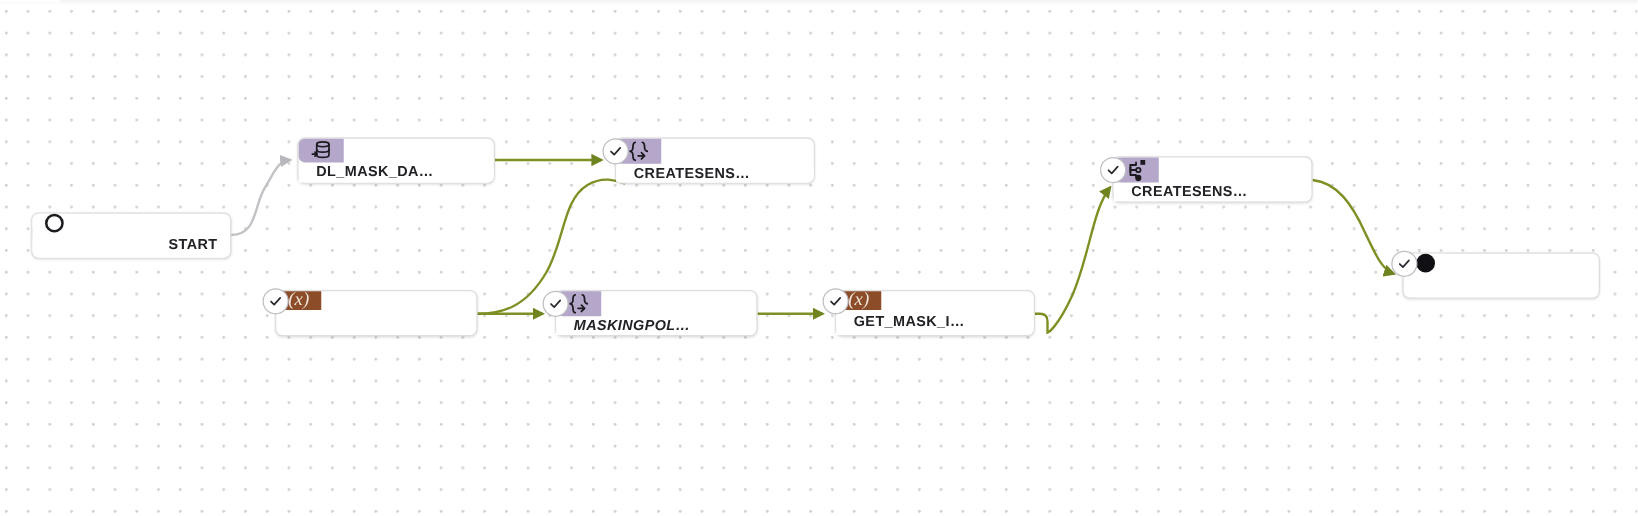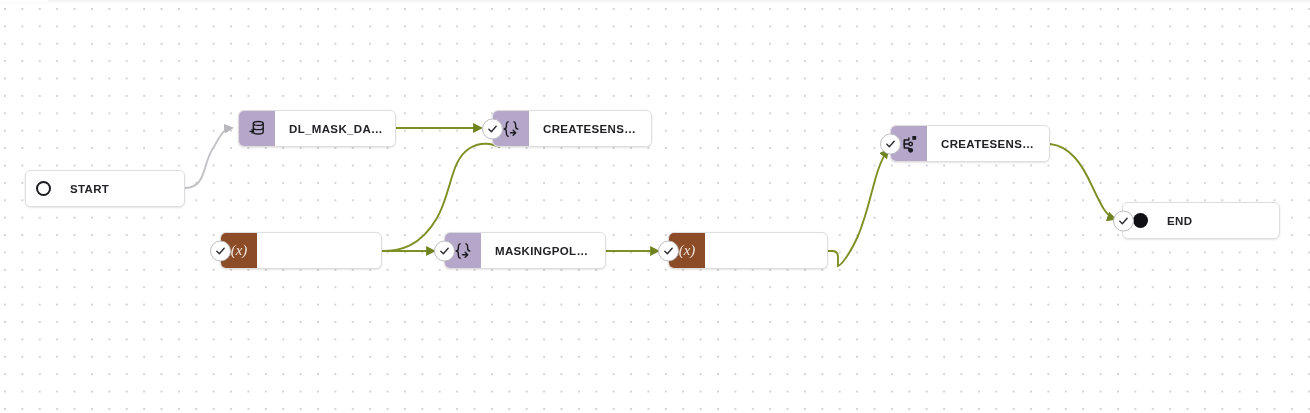--- a/index.html
+++ b/index.html
@@ -54,20 +54,21 @@
     position: absolute;
     z-index: 3;
     display: flex;
     align-items: stretch;
     background: #ffffff;
     border: 1px solid #dededf;
     border-radius: 6px;
     box-shadow: 0 1px 2px rgba(16,16,20,0.10), 0 0 0 0.5px rgba(0,0,0,0.02);
     box-sizing: border-box;
     overflow: visible;
+    flex-direction: column;
   }
   .node-icon {
     flex: 0 0 auto;
     width: 36px;
     display: flex;
     align-items: center;
     justify-content: center;
     border-radius: 5px 0 0 5px;
     position: relative;
   }
@@ -83,20 +84,21 @@
     align-items: center;
     padding-left: 14px;
     padding-right: 10px;
     background: #ffffff;
     border-radius: 0 5px 5px 0;
     min-width: 0;
   }
   .node.plain-node .node-body {
     border-radius: 5px;
     padding-left: 10px;
+    justify-content: flex-end;
   }
   .node-label {
     font-size: 11.5px;
     font-weight: bold;
     color: #222226;
     letter-spacing: 0.35px;
     white-space: nowrap;
     overflow: hidden;
   }
   .status-badge {
@@ -217,21 +219,21 @@
     <div class="node-icon brown">
       <span class="status-badge">
         <svg width="11" height="11" viewBox="0 0 24 24" fill="none" stroke="#2a2a30" stroke-width="3" stroke-linecap="round" stroke-linejoin="round">
           <path d="M4 12.5 L9.5 18 L20 6"></path>
         </svg>
       </span>
       <span class="glyph-xvar">(<i>x</i>)</span>
     </div>
   </div>
 
-  <div class="node" style="left:444px; top:232px; width:162px; height:37px;">
+  <div class="node" style="left:444px; top:232px; width:162px; height:37px;font-style:italic;">
     <div class="node-icon purple">
       <span class="status-badge">
         <svg width="11" height="11" viewBox="0 0 24 24" fill="none" stroke="#2a2a30" stroke-width="3" stroke-linecap="round" stroke-linejoin="round">
           <path d="M4 12.5 L9.5 18 L20 6"></path>
         </svg>
       </span>
       <svg width="20" height="20" viewBox="0 0 24 24" fill="none" stroke="#1a1a1f" stroke-width="1.7" stroke-linecap="round" stroke-linejoin="round">
         <path d="M8.6 3.4 c-2.2 0 -2.2 3.5 -2.2 5.2 c0 1.6 -1.1 3.4 -2.6 3.4 c1.5 0 2.6 1.8 2.6 3.4 c0 1.7 0 5.2 2.2 5.2"></path>
         <path d="M15.4 3.4 c2.2 0 2.2 3.5 2.2 5.2 c0 1.6 1.1 3.4 2.6 3.4"></path>
         <path d="M11.4 16.4 h5.8"></path>
@@ -244,20 +246,23 @@
   </div>
 
   <div class="node" style="left:668px; top:232px; width:160px; height:37px;">
     <div class="node-icon brown">
       <span class="status-badge">
         <svg width="11" height="11" viewBox="0 0 24 24" fill="none" stroke="#2a2a30" stroke-width="3" stroke-linecap="round" stroke-linejoin="round">
           <path d="M4 12.5 L9.5 18 L20 6"></path>
         </svg>
       </span>
       <span class="glyph-xvar">(<i>x</i>)</span>
+    </div>
+    <div class="node-body">
+      <span class="node-label">GET_MASK_I…</span>
     </div>
   </div>
 
   <div class="node" style="left:890px; top:125px; width:160px; height:37px;">
     <div class="node-icon purple">
       <span class="status-badge">
         <svg width="11" height="11" viewBox="0 0 24 24" fill="none" stroke="#2a2a30" stroke-width="3" stroke-linecap="round" stroke-linejoin="round">
           <path d="M4 12.5 L9.5 18 L20 6"></path>
         </svg>
       </span>
@@ -278,18 +283,15 @@
 
   <div class="node plain-node" style="left:1122px; top:202px; width:158px; height:37px;">
     <div class="node-icon plain">
       <span class="status-badge">
         <svg width="11" height="11" viewBox="0 0 24 24" fill="none" stroke="#2a2a30" stroke-width="3" stroke-linecap="round" stroke-linejoin="round">
           <path d="M4 12.5 L9.5 18 L20 6"></path>
         </svg>
       </span>
       <span class="circle-filled"></span>
     </div>
-    <div class="node-body">
-      <span class="node-label">END</span>
-    </div>
   </div>
 
 </div>
 
 </body></html>

